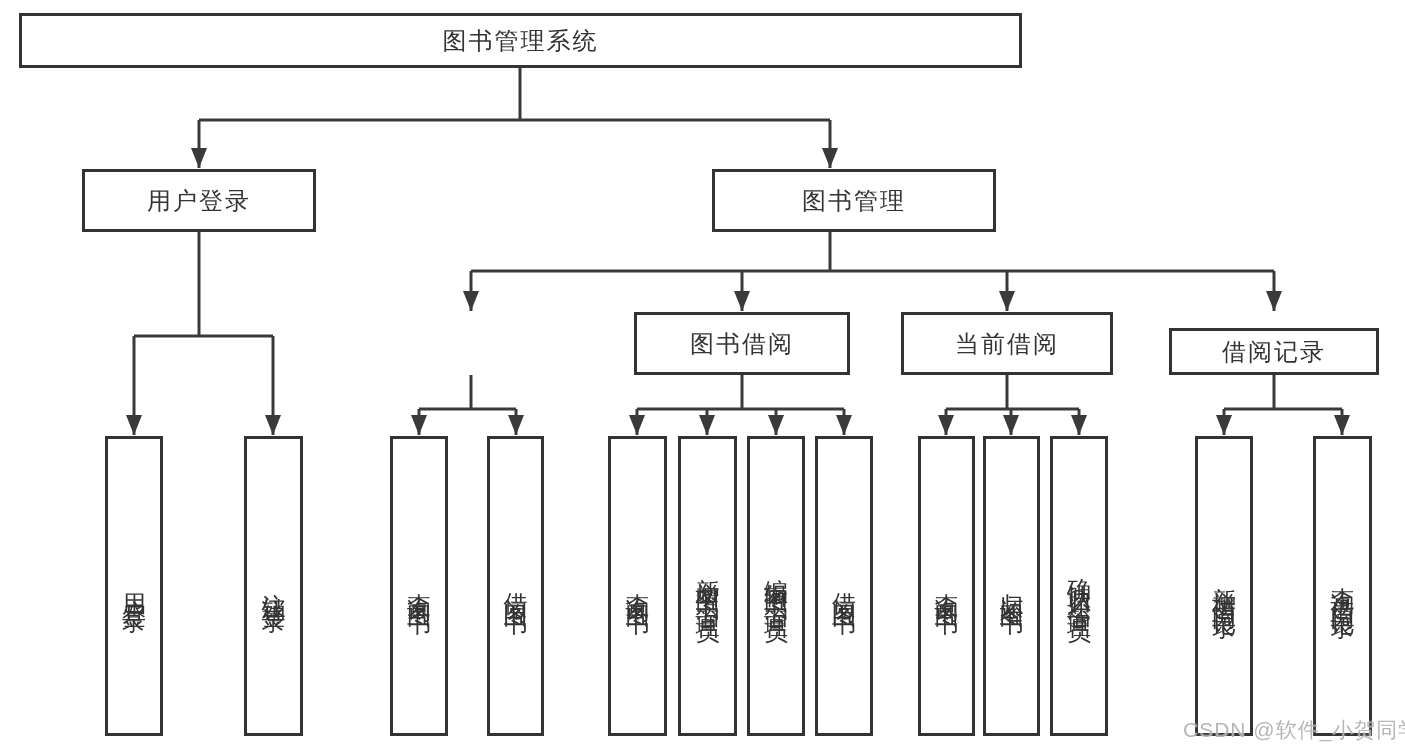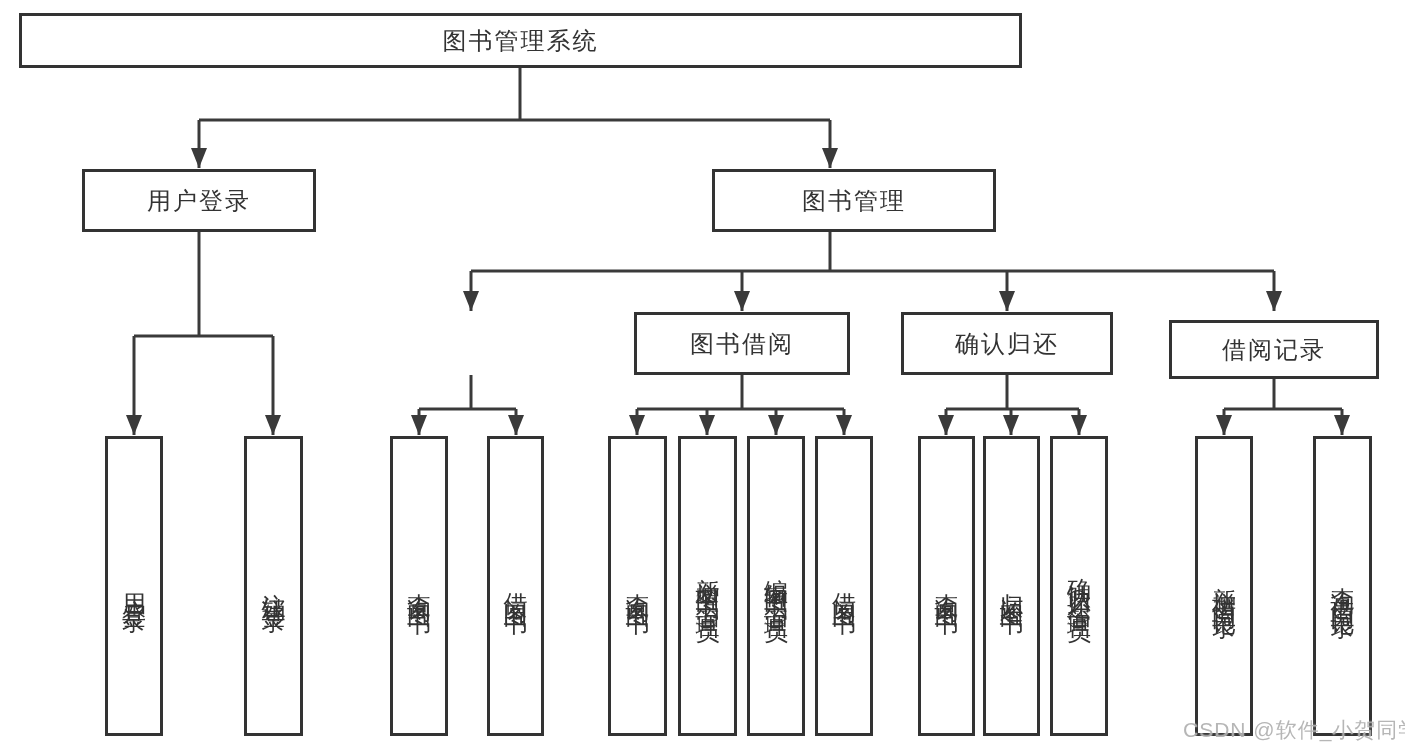--- a/index.html
+++ b/index.html
@@ -132,23 +132,23 @@
     <span>用户登录</span>
   </div>
   <div class="node h-node" style="left:712px;top:169px;width:284px;height:63px">
     <span>图书管理</span>
   </div>
 
   <div class="node h-node" style="left:634px;top:312px;width:216px;height:63px">
     <span>图书借阅</span>
   </div>
   <div class="node h-node" style="left:901px;top:312px;width:212px;height:63px">
-    <span>确认归还</span>
+    <span>当前借阅</span>
   </div>
-  <div class="node h-node" style="left:1169px;top:320px;width:210px;height:59px">
+  <div class="node h-node" style="left:1169px;top:328px;width:210px;height:47px">
     <span>借阅记录</span>
   </div>
 
   <div class="node v-node" style="left:105px;top:436px;width:58px;height:300px">
     <span>用户登录</span>
   </div>
   <div class="node v-node" style="left:244px;top:436px;width:59px;height:300px">
     <span>注销登录</span>
   </div>
 

